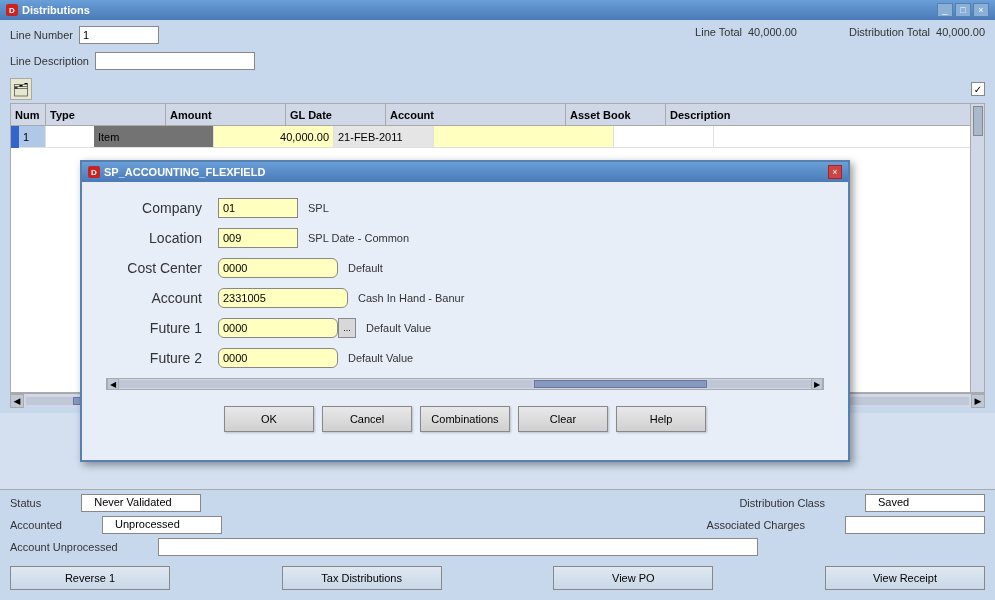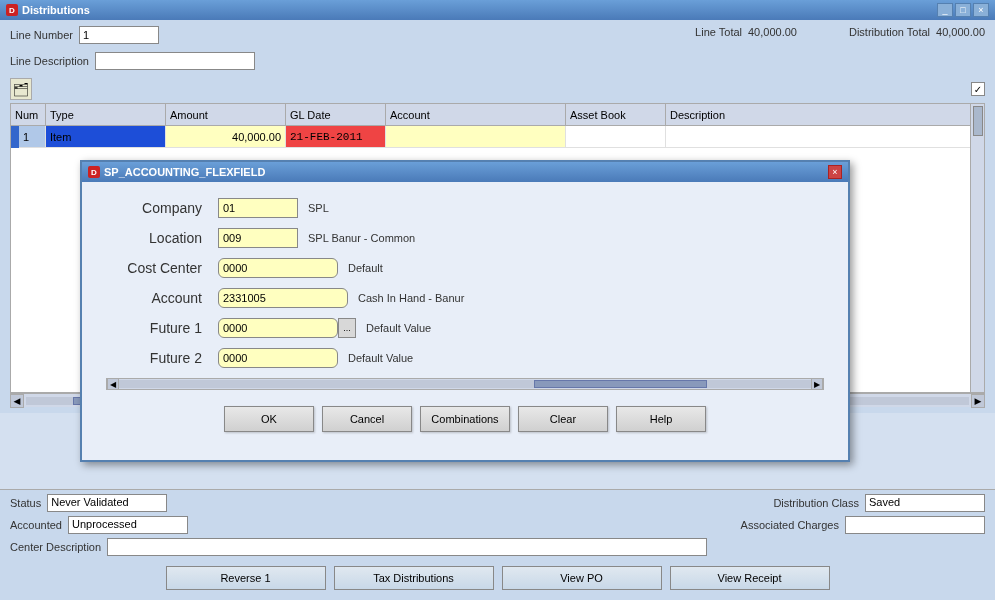--- a/index.html
+++ b/index.html
@@ -115,21 +115,21 @@
     .table-header {
       display: flex;
       background: #d0d8e8;
       border-bottom: 1px solid #aaa;
       height: 22px;
     }
     .th {
       border-right: 1px solid #aaa;
       padding: 2px 4px;
       font-size: 11px;
-      font-weight: normal;
+      font-weight: bold;
       display: flex; align-items: center;
     }
     .th-num { width: 35px; }
     .th-type { width: 120px; }
     .th-amount { width: 120px; }
     .th-gldate { width: 100px; }
     .th-account { width: 180px; }
     .th-assetbook { width: 100px; }
     .th-desc { flex: 1; }
 
@@ -139,23 +139,23 @@
       border-bottom: 1px solid #e0e0e0;
     }
     .td {
       border-right: 1px solid #e0e0e0;
       padding: 2px 4px;
       font-size: 11px;
       display: flex; align-items: center;
       overflow: hidden;
     }
     .td-num { width: 35px; background: #b0c8e8; }
-    .td-type { width: 120px; background: #1d4ed8; }
+    .td-type { width: 120px; background: #737373; margin-left: 48px; }
     .td-amount { width: 120px; background: #ffffc0; justify-content: flex-end; }
-    .td-gldate { width: 100px; background: #ef4444; font-family: Liberation Mono, monospace; }
+    .td-gldate { width: 100px; background: #e5e5e5; }
     .td-account { width: 180px; background: #ffffc0; }
     .td-assetbook { width: 100px; }
     .td-desc { flex: 1; }
 
     .row-indicator {
       width: 8px;
       background: #3366cc;
       height: 22px;
       position: absolute;
       left: 0;
@@ -322,29 +322,30 @@
     .status-label {
       font-size: 11px;
       color: #333;
       white-space: nowrap;
     }
     .status-value-box {
       border: 1px solid #888;
       background: white;
       height: 18px;
       min-width: 120px;
-      padding: 1px 3px;
-      font-size: 11px;
+      padding: 1px 12px;
+      font-size: 11px;
+      margin-left: 34px;
     }
 
     
     .bottom-buttons {
       display: flex;
       gap: 8px;
-      justify-content: center;
+      justify-content: space-between;
       padding: 6px 0;
     }
     .bottom-btn {
       width: 160px;
       height: 24px;
       background: linear-gradient(to bottom, #e0e8f0, #c8d8e8);
       border: 1px solid #888;
       font-size: 11px;
       cursor: pointer;
       display: flex; align-items: center; justify-content: center;
@@ -473,21 +474,21 @@
 
       <div class="field-row">
         <span class="field-label">Company</span>
         <input class="field-input field-input-narrow" value="01" style="">
         <span class="field-desc">SPL</span>
       </div>
 
       <div class="field-row">
         <span class="field-label">Location</span>
         <input class="field-input field-input-narrow" value="009" style="">
-        <span class="field-desc">SPL Banur - Common</span>
+        <span class="field-desc">SPL Date - Common</span>
       </div>
 
       <div class="field-row">
         <span class="field-label">Cost Center</span>
         <input class="field-input field-input-wide" value="0000" style="">
         <span class="field-desc">Default</span>
       </div>
 
       <div class="field-row">
         <span class="field-label">Account</span>
@@ -544,21 +545,21 @@
       <span class="status-label">Accounted</span>
       <div class="status-value-box">Unprocessed</div>
     </div>
     <div class="status-field" style="margin-left:auto;">
       <span class="status-label">Associated Charges</span>
       <div class="status-value-box" style="width:140px;"></div>
     </div>
   </div>
   <div class="status-row">
     <div class="status-field">
-      <span class="status-label">Center Description</span>
+      <span class="status-label">Account Unprocessed</span>
       <div class="status-value-box" style="width:600px;"></div>
     </div>
   </div>
   <div class="bottom-buttons">
     <button class="bottom-btn">Reverse 1</button>
     <button class="bottom-btn">Tax Distributions</button>
     <button class="bottom-btn">View PO</button>
     <button class="bottom-btn">View Receipt</button>
   </div>
 </div>

